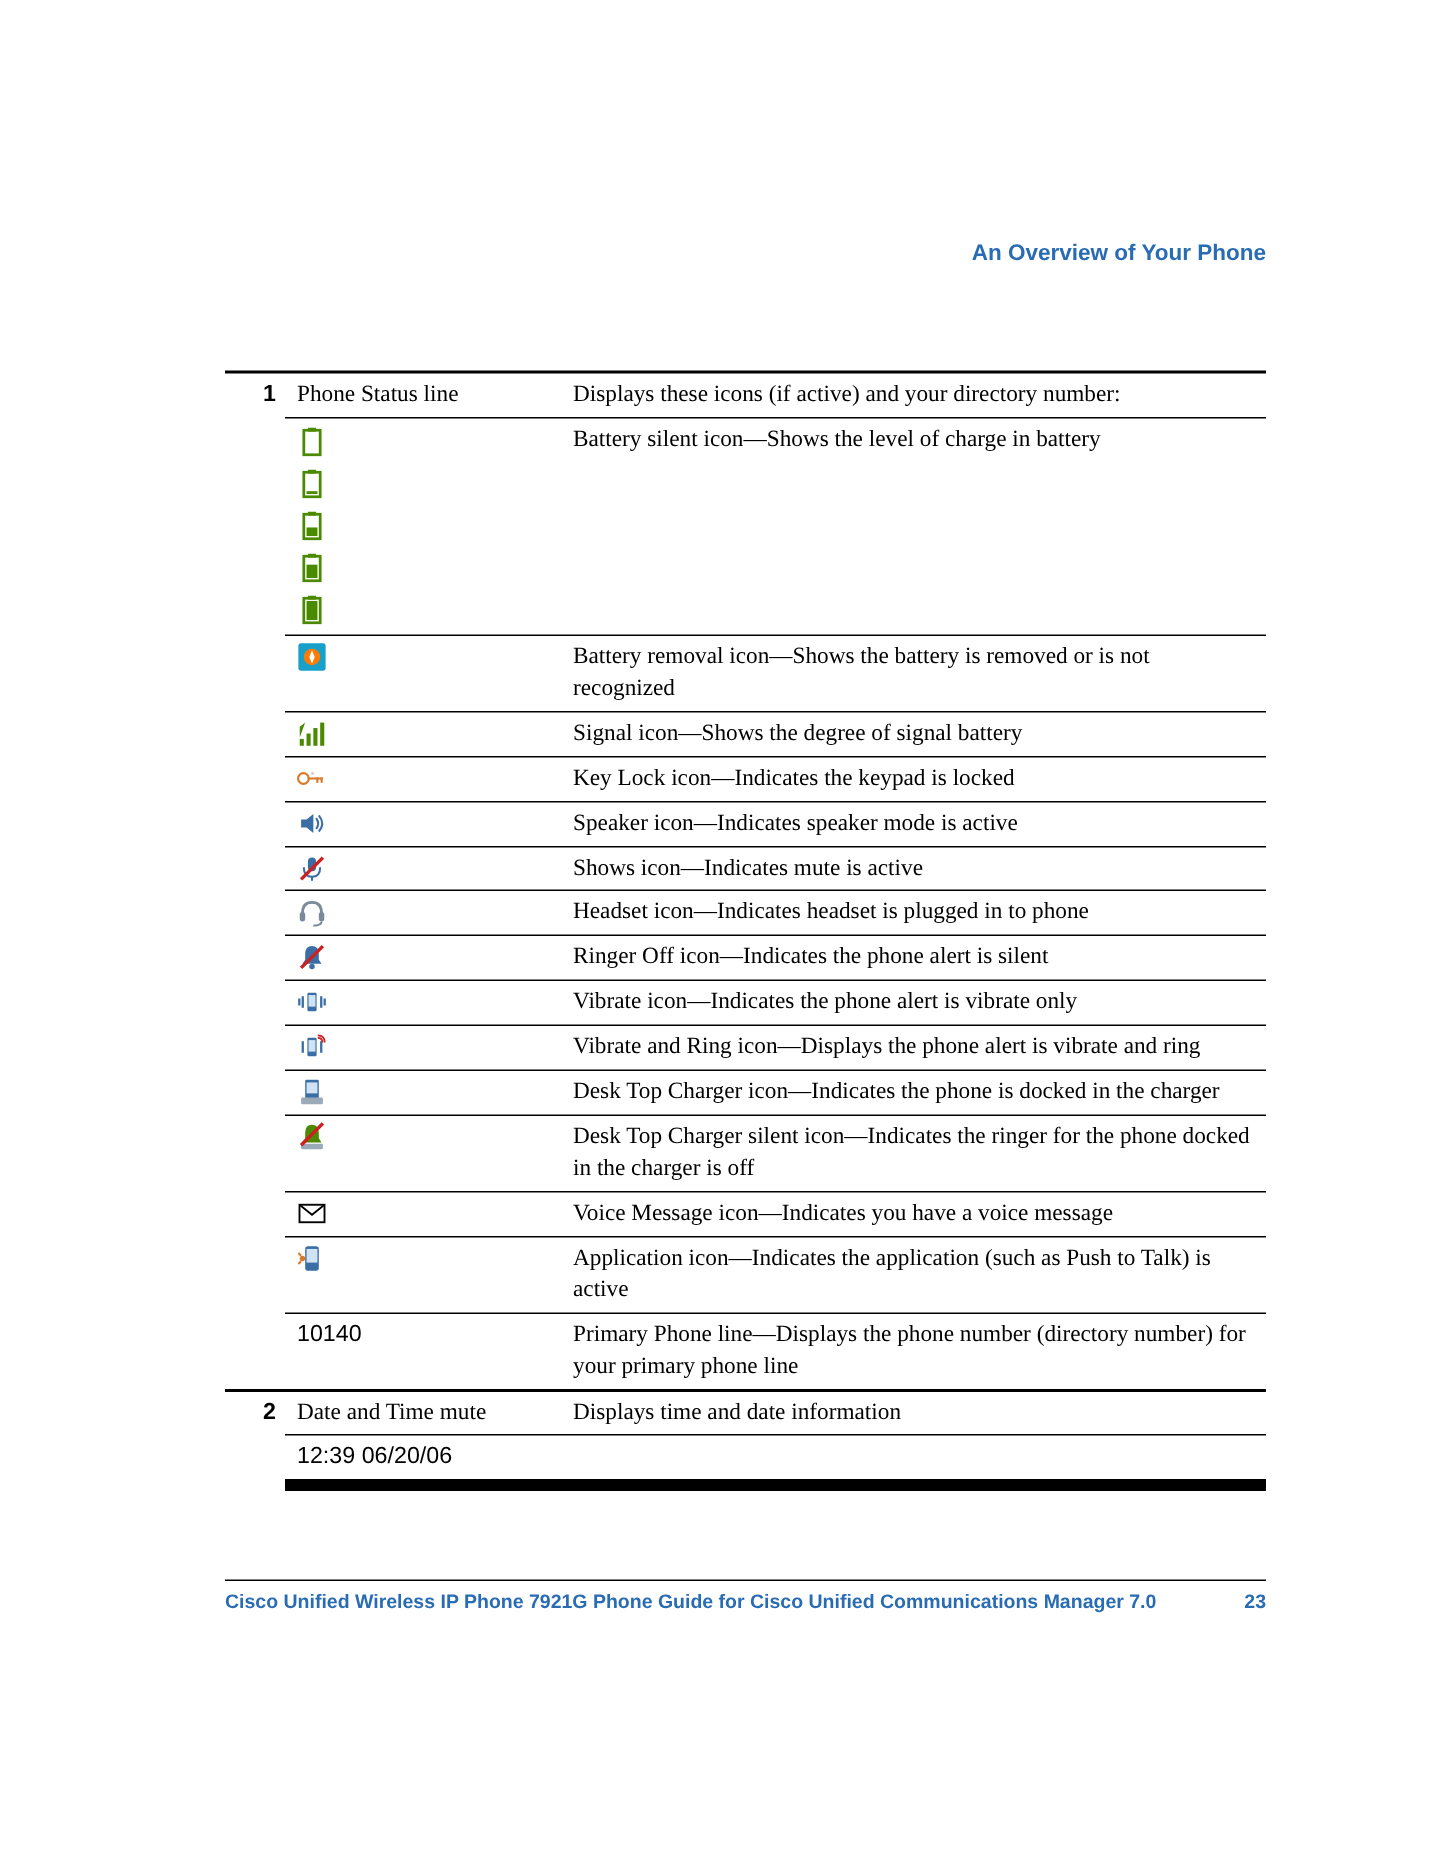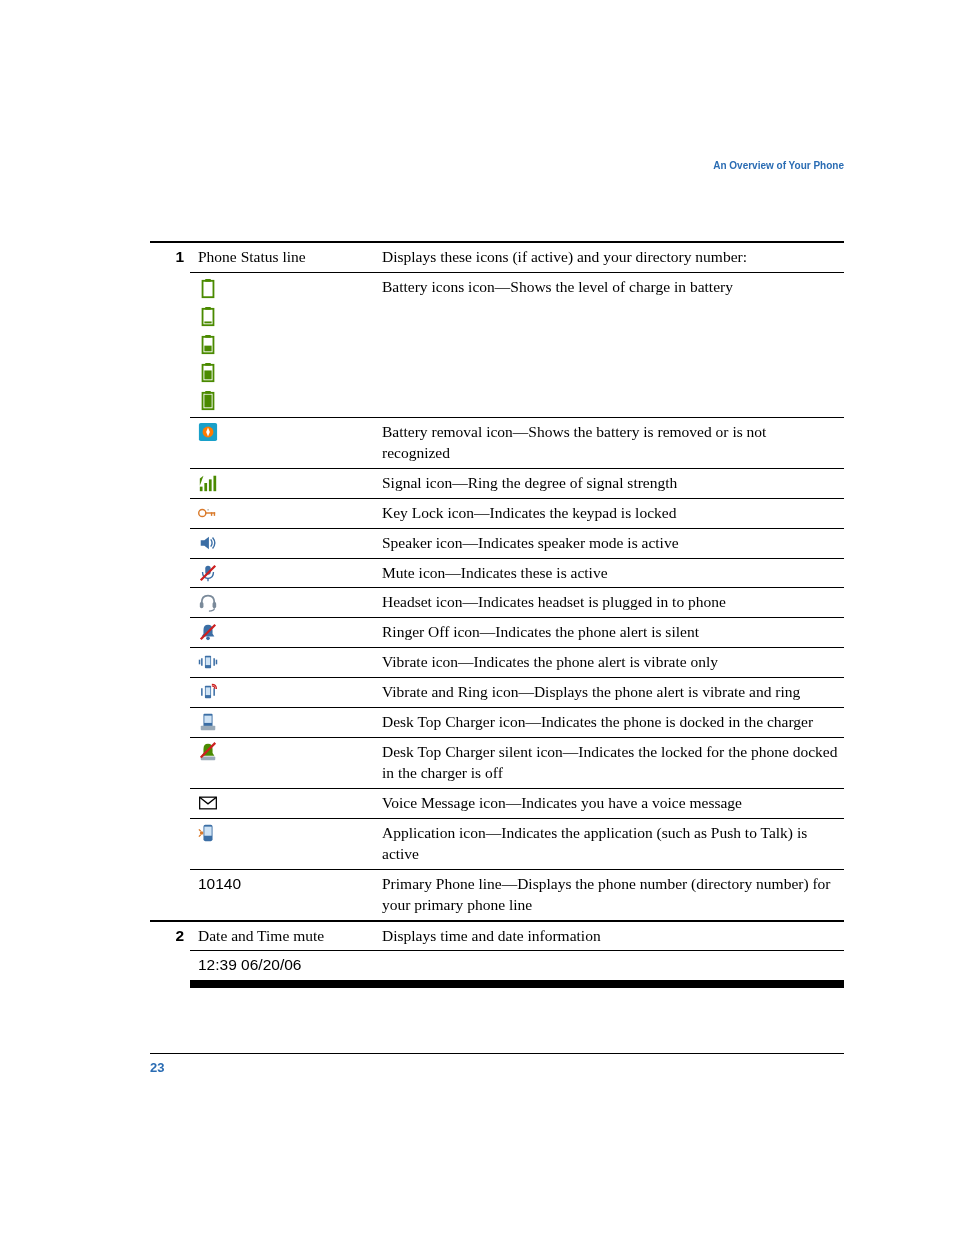--- a/index.html
+++ b/index.html
@@ -14,21 +14,21 @@
     box-sizing: border-box;
   }
   .page {
     padding: 160px 110px 60px 150px;
   }
   .section-header {
     text-align: right;
     font-family: Arial, Helvetica, sans-serif;
     font-weight: bold;
     color: #2a6cb3;
-    font-size: 10px;
+    font-size: 15px;
     margin-bottom: 70px;
   }
   table {
     border-collapse: collapse;
     width: 100%;
     font-size: 15.5px;
   }
   td {
     vertical-align: top;
     padding: 4px 6px 4px 8px;
@@ -114,39 +114,39 @@
     <rect x="5" y="0" width="6" height="3" fill="#4a8a00"></rect>
     <rect x="2" y="2" width="12" height="18" fill="none" stroke="#4a8a00" stroke-width="2"></rect>
     <rect x="4" y="8.200000000000001" width="8" height="9.799999999999999" fill="#4a8a00"></rect>
   </svg>
         <svg class="ic" viewBox="0 0 16 22">
     <rect x="5" y="0" width="6" height="3" fill="#4a8a00"></rect>
     <rect x="2" y="2" width="12" height="18" fill="none" stroke="#4a8a00" stroke-width="2"></rect>
     <rect x="4" y="4" width="8" height="14" fill="#4a8a00"></rect>
   </svg>
       </div></span></td>
-          <td>Battery icons icon—Shows the level of charge in battery</td>
+          <td>Battery silent icon—Shows the level of charge in battery</td>
         </tr>
         <tr>
           <td class="icon-col"><span><svg class="ic" viewBox="0 0 22 22">
         <rect x="1" y="1" width="20" height="20" rx="2" fill="#19a0c9"></rect>
         <circle cx="11" cy="11" r="6" fill="#ff7a00"></circle>
         <path d="M11 6 L13 11 L11 16 L9 11 Z" fill="#fff"></path>
       </svg></span></td>
           <td>Battery removal icon—Shows the battery is removed or is not recognized</td>
         </tr>
         <tr>
           <td class="icon-col"><span><svg class="ic" viewBox="0 0 22 22">
         <rect x="2" y="15" width="3" height="5" fill="#4a8a00"></rect>
         <rect x="7" y="11" width="3" height="9" fill="#4a8a00"></rect>
         <rect x="12" y="7" width="3" height="13" fill="#4a8a00"></rect>
         <rect x="17" y="3" width="3" height="17" fill="#4a8a00"></rect>
         <path d="M2 14 L6 3 L2 6 Z" fill="#4a8a00"></path>
       </svg></span></td>
-          <td>Signal icon—Ring the degree of signal strength</td>
+          <td>Signal icon—Shows the degree of signal battery</td>
         </tr>
         <tr>
           <td class="icon-col"><span><svg class="ic" viewBox="0 0 28 18">
         <circle cx="6" cy="9" r="5" fill="none" stroke="#d97a2b" stroke-width="2"></circle>
         <rect x="10" y="8" width="14" height="2" fill="#d97a2b"></rect>
         <rect x="18" y="8" width="2" height="5" fill="#d97a2b"></rect>
         <rect x="22" y="8" width="2" height="5" fill="#d97a2b"></rect>
         <text x="13" y="6" font-size="5" fill="#888">≡</text>
       </svg></span></td>
           <td>Key Lock icon—Indicates the keypad is locked</td>
@@ -159,21 +159,21 @@
       </svg></span></td>
           <td>Speaker icon—Indicates speaker mode is active</td>
         </tr>
         <tr>
           <td class="icon-col"><span><svg class="ic" viewBox="0 0 22 22">
         <rect x="8" y="3" width="6" height="10" rx="3" fill="#3b6ea5"></rect>
         <path d="M5 10 Q5 17 11 17 Q17 17 17 10" fill="none" stroke="#3b6ea5" stroke-width="1.5"></path>
         <line x1="11" y1="17" x2="11" y2="20" stroke="#3b6ea5" stroke-width="1.5"></line>
         <line x1="3" y1="19" x2="19" y2="3" stroke="#cc2020" stroke-width="2.5"></line>
       </svg></span></td>
-          <td>Mute icon—Indicates these is active</td>
+          <td>Shows icon—Indicates mute is active</td>
         </tr>
         <tr>
           <td class="icon-col"><span><svg class="ic" viewBox="0 0 22 22">
         <path d="M4 12 Q4 4 11 4 Q18 4 18 12" fill="none" stroke="#7a8a9a" stroke-width="2"></path>
         <rect x="2" y="11" width="4" height="7" rx="2" fill="#7a8a9a"></rect>
         <rect x="16" y="11" width="4" height="7" rx="2" fill="#7a8a9a"></rect>
         <path d="M18 18 Q18 21 12 21" fill="none" stroke="#7a8a9a" stroke-width="1.5"></path>
       </svg></span></td>
           <td>Headset icon—Indicates headset is plugged in to phone</td>
         </tr>
@@ -214,21 +214,21 @@
         <rect x="3" y="15" width="16" height="5" rx="1" fill="#9aaab8"></rect>
       </svg></span></td>
           <td>Desk Top Charger icon—Indicates the phone is docked in the charger</td>
         </tr>
         <tr>
           <td class="icon-col"><span><svg class="ic" viewBox="0 0 22 22">
         <path d="M11 2 Q6 2 6 8 L6 12 L4 15 H18 L16 12 L16 8 Q16 2 11 2 Z" fill="#4a8a00"></path>
         <rect x="3" y="16" width="16" height="4" rx="1" fill="#9aaab8"></rect>
         <line x1="3" y1="17" x2="19" y2="1" stroke="#cc2020" stroke-width="2.5"></line>
       </svg></span></td>
-          <td>Desk Top Charger silent icon—Indicates the locked for the phone docked in the charger is off</td>
+          <td>Desk Top Charger silent icon—Indicates the ringer for the phone docked in the charger is off</td>
         </tr>
         <tr>
           <td class="icon-col"><span><svg class="ic" viewBox="0 0 24 18">
         <rect x="2" y="2" width="20" height="14" fill="none" stroke="#000" stroke-width="1.5"></rect>
         <path d="M2 2 L12 10 L22 2" fill="none" stroke="#000" stroke-width="1.5"></path>
       </svg></span></td>
           <td>Voice Message icon—Indicates you have a voice message</td>
         </tr>
         <tr>
           <td class="icon-col"><span><svg class="ic" viewBox="0 0 22 22">
@@ -250,14 +250,15 @@
         </tr>
         <tr class="last">
           <td class="icon-col"><span class="sans">12:39 06/20/06</span></td>
           <td></td>
         </tr>
       </tbody>
   </table>
 </div>
 
 <div class="footer">
+  <span>Cisco Unified Wireless IP Phone 7921G Phone Guide for Cisco Unified Communications Manager 7.0</span>
   <span>23</span>
 </div>
 
 </body></html>

